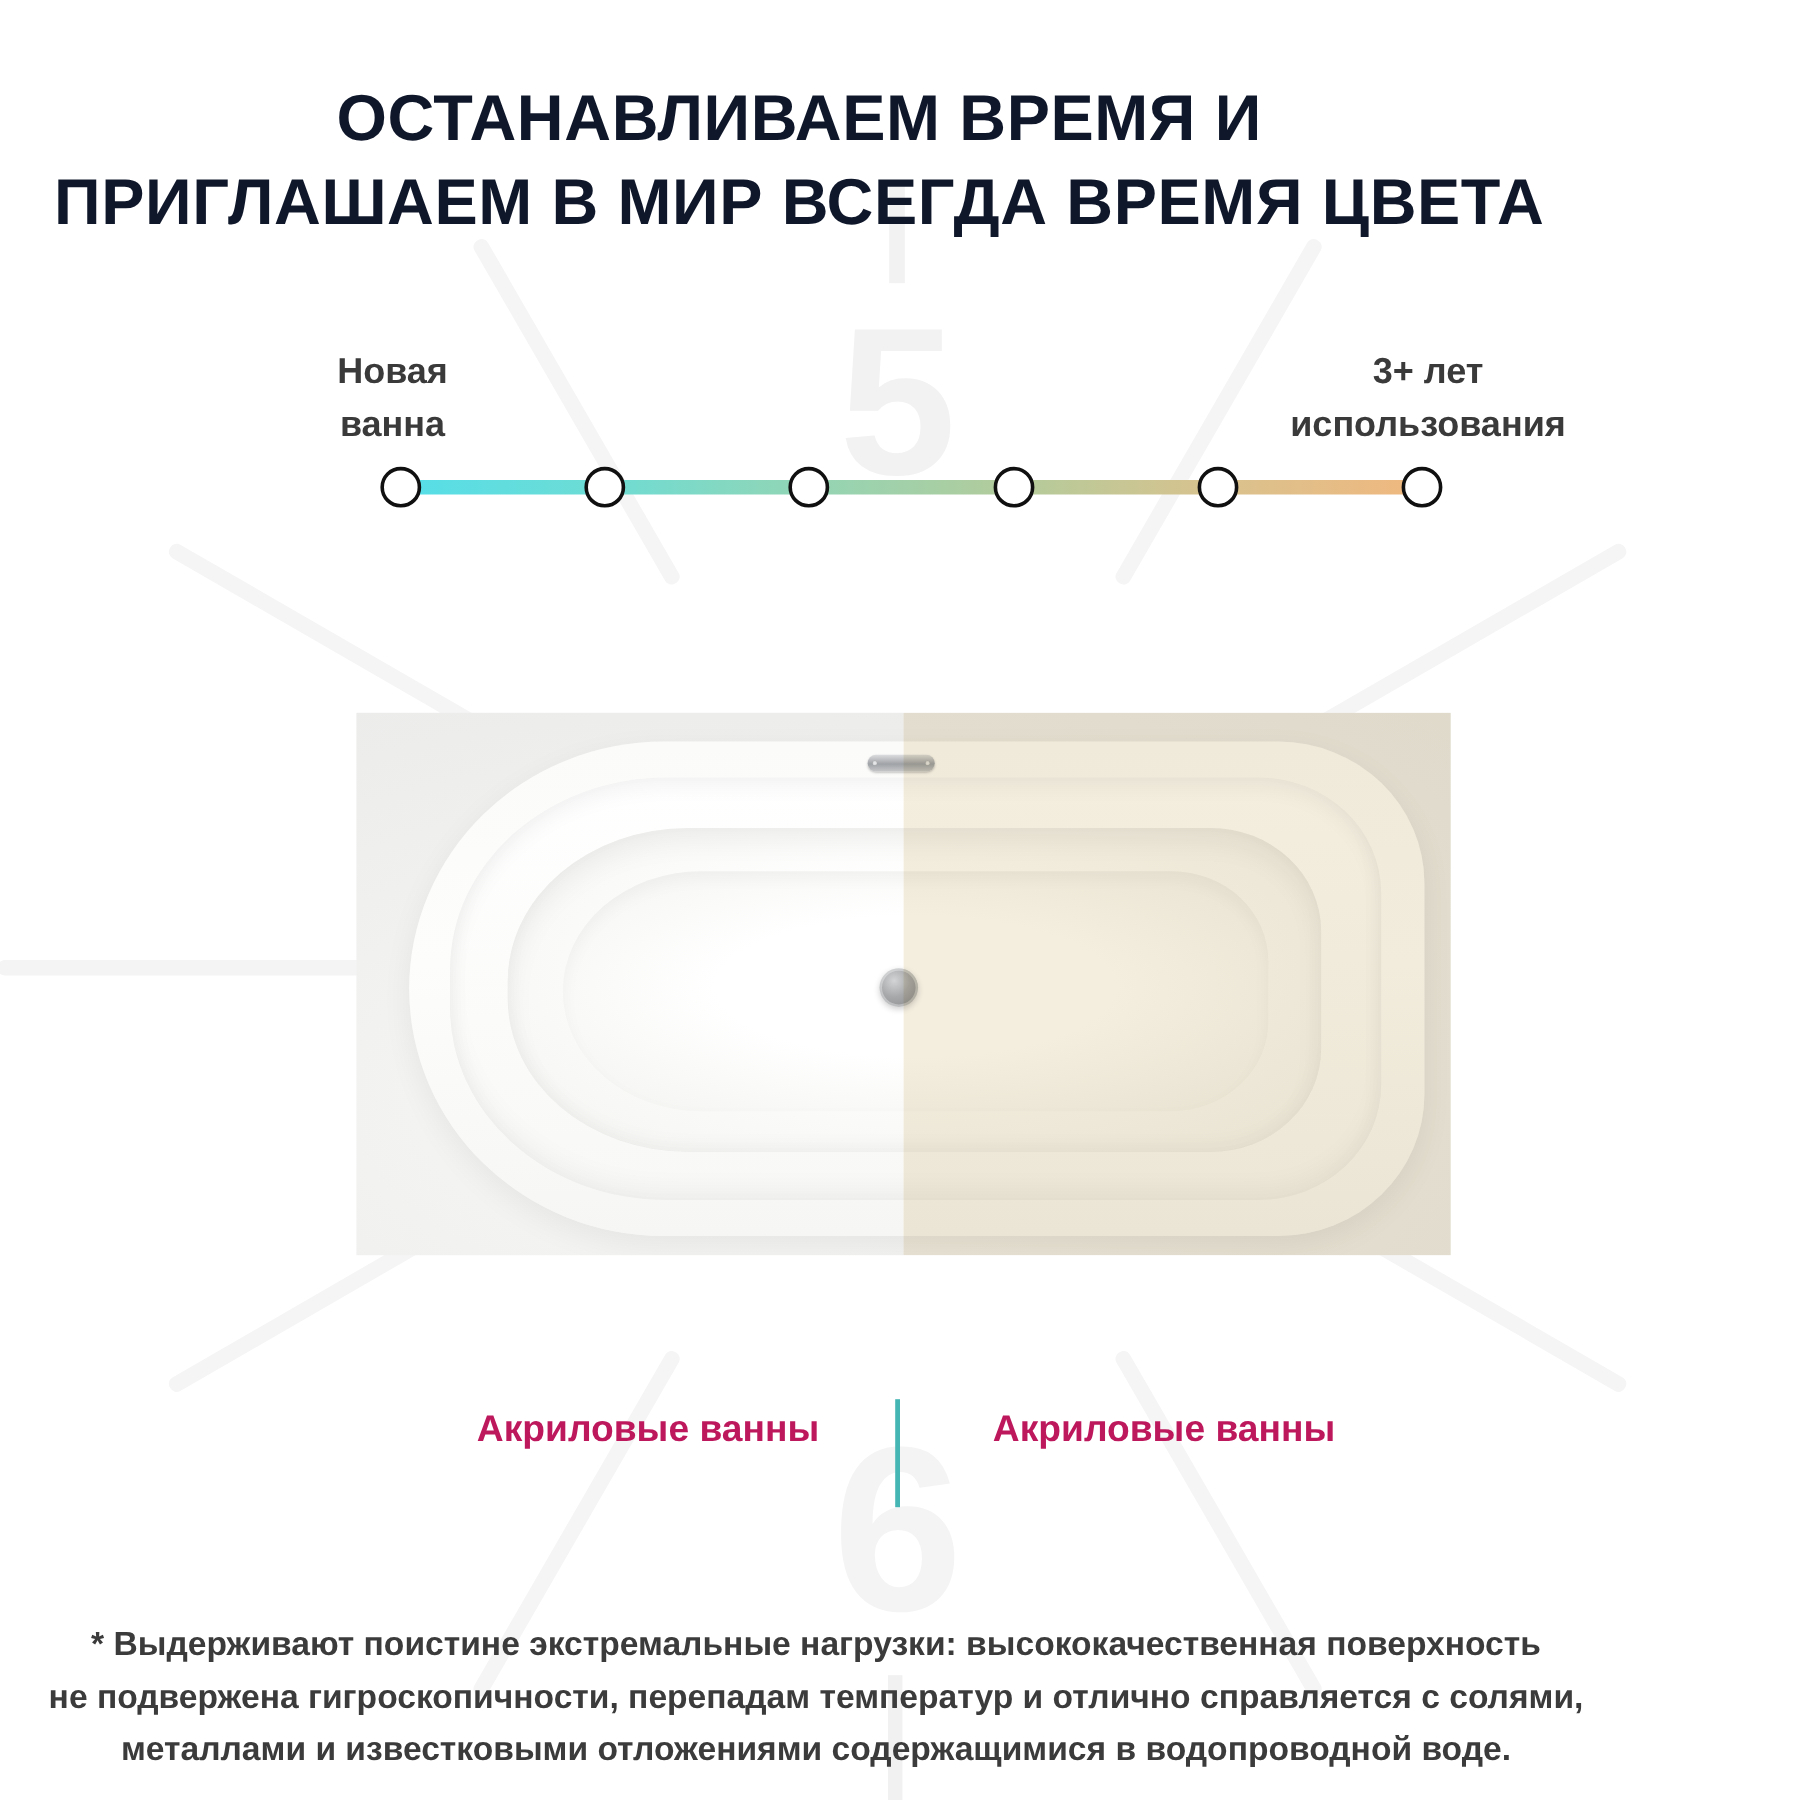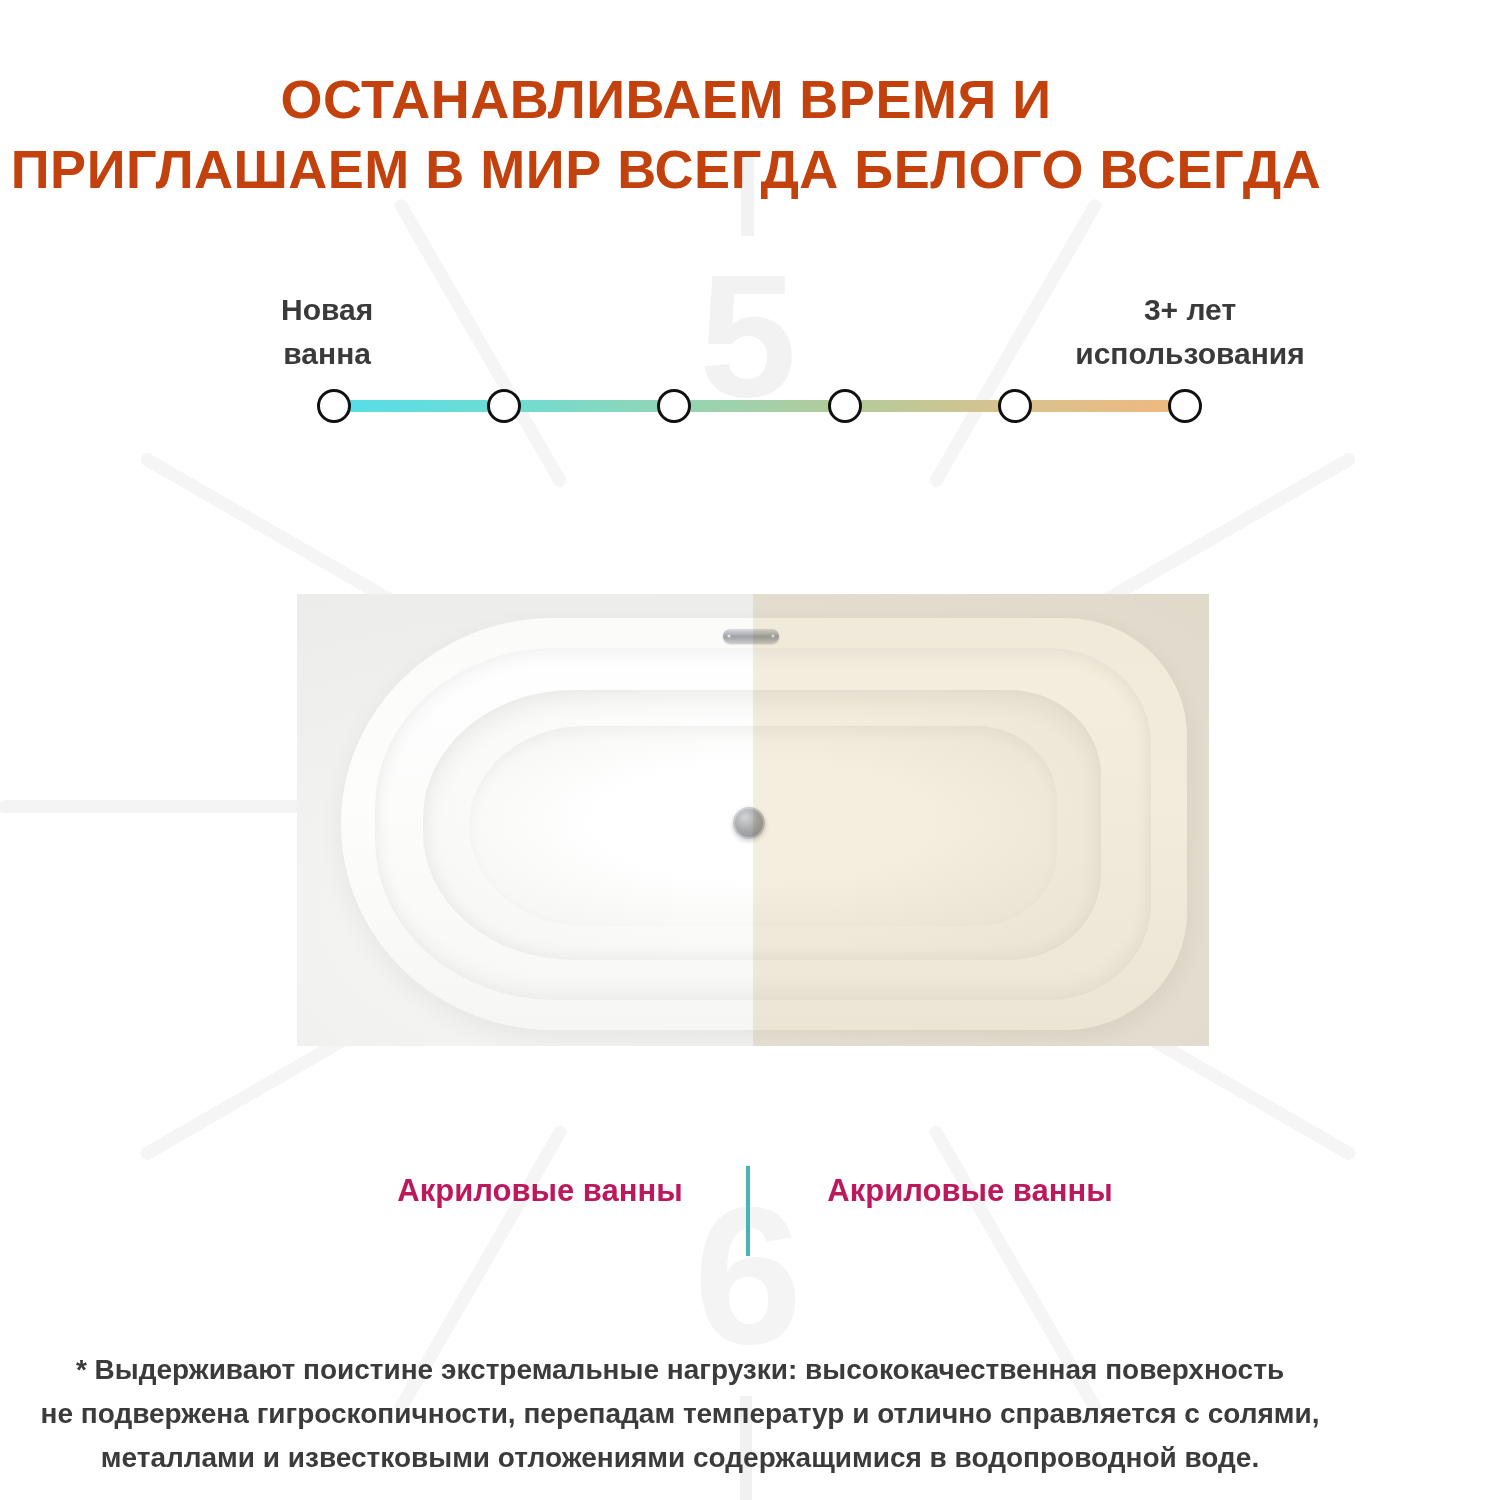--- a/index.html
+++ b/index.html
@@ -42,21 +42,21 @@
   .ray-h7  { transform:rotate(120deg)  translateX(370px); }
   .ray-h8  { transform:rotate(150deg)  translateX(370px); }
   .ray-h9  { transform:rotate(180deg)  translateX(370px); width:380px; background:#f4f4f4; }
   .ray-h10 { transform:rotate(210deg)  translateX(370px); }
   .ray-h11 { transform:rotate(240deg)  translateX(370px); }
 
   
   .title {
     position:absolute; left:0; top:64px; width:1332px;
     text-align:center; z-index:2;
-    color:#c2410c;
+    color:#0f172a;
     font-size:54px; font-weight:700;
     line-height:1.3; letter-spacing:.5px;
     white-space:nowrap;
   }
 
   
   .tl-label {
     position:absolute; z-index:2;
     color:#3a3a3a; font-size:30px; font-weight:700; line-height:1.47;
   }
@@ -167,21 +167,21 @@
   <div class="wm-ray ray-h10"></div>
   <div class="wm-ray ray-h11"></div>
   <div class="wm-tick wm-tick-top"></div>
   <div class="wm-tick wm-tick-bottom"></div>
   <div class="wm-num wm-12">5</div>
   <div class="wm-num wm-6">6</div>
 </div>
 
 <div class="title">
   <div>ОСТАНАВЛИВАЕМ ВРЕМЯ И</div>
-  <div>ПРИГЛАШАЕМ В МИР ВСЕГДА БЕЛОГО ВСЕГДА</div>
+  <div>ПРИГЛАШАЕМ В МИР ВСЕГДА ВРЕМЯ ЦВЕТА</div>
 </div>
 
 <div class="tl-label tl-label-start">
   <div>Новая</div>
   <div>ванна</div>
 </div>
 <div class="tl-label tl-label-end">
   <div>3+ лет</div>
   <div>использования</div>
 </div>

